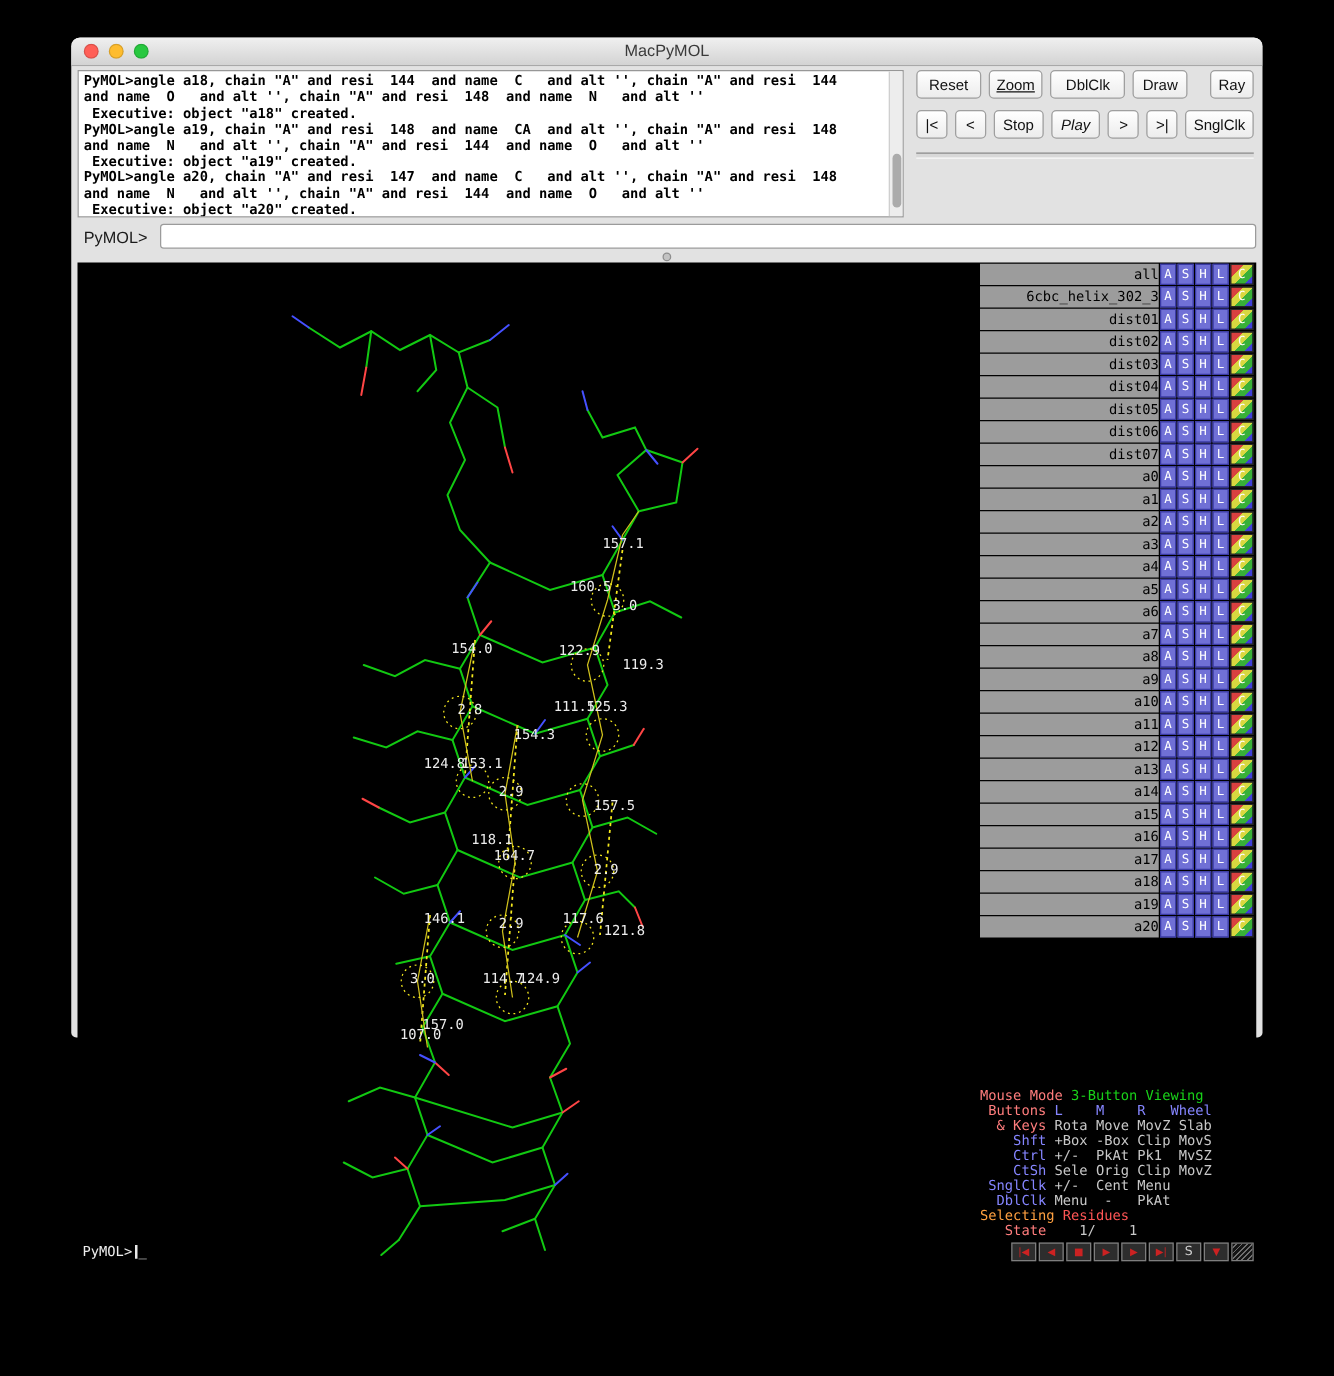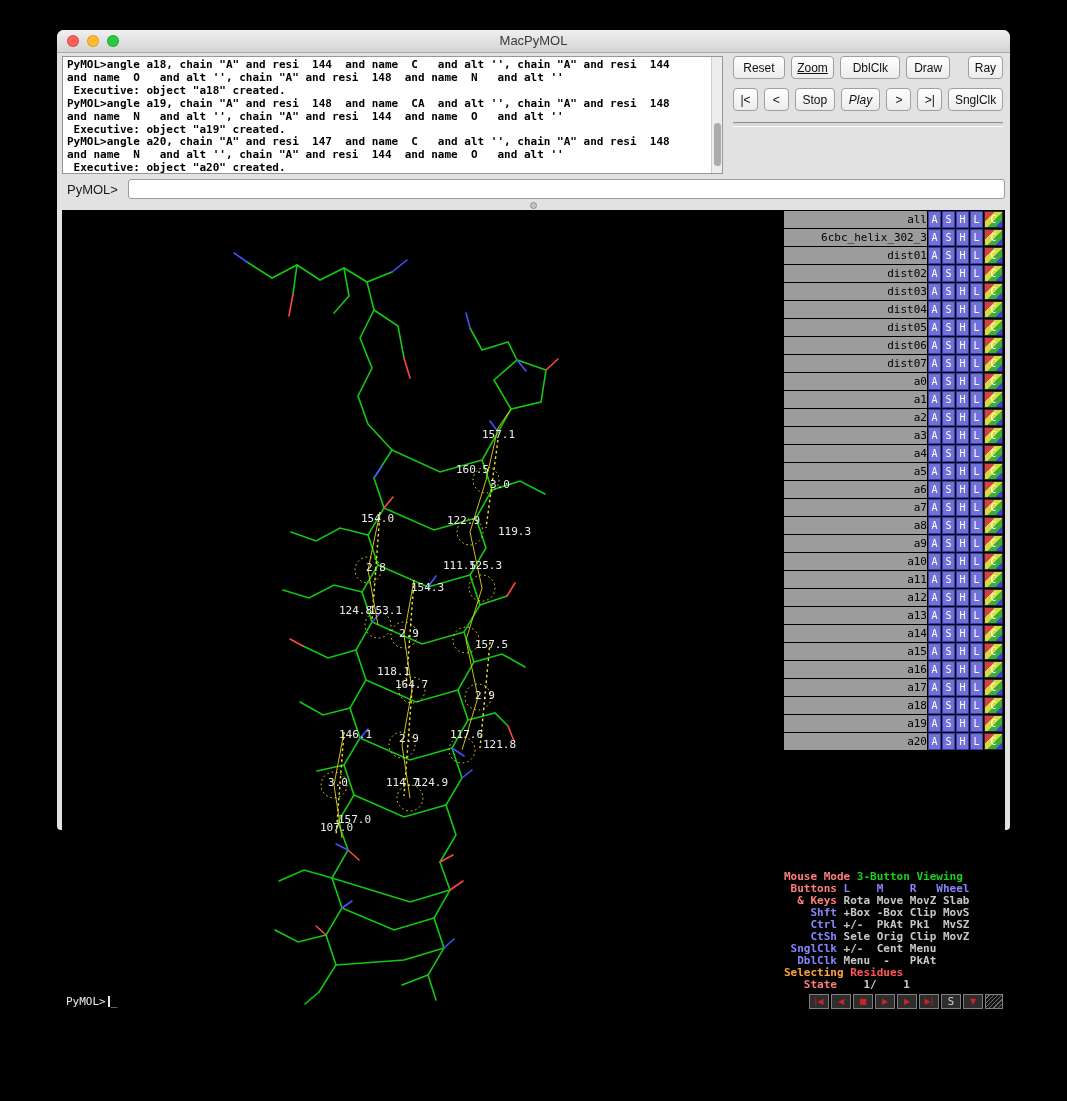--- a/index.html
+++ b/index.html
@@ -45,21 +45,21 @@
 
   .sidebar{position:absolute;top:1px;right:2px;width:219px;}
   .srow{display:flex;height:17px;margin-bottom:1px;font-family:"DejaVu Sans Mono",monospace;font-size:11px;}
   .sname{flex:1;background:#9c9c9c;color:#000;line-height:17px;padding-left:3px;overflow:hidden;white-space:nowrap;text-align:right;}
   .sbtn{width:13px;margin-left:1px;background:#7070d6;border:1px solid #3a3aa6;box-sizing:border-box;
         color:#fff;font-size:10px;line-height:15px;text-align:center;}
   .sbtn.cbtn{width:19px;background:linear-gradient(135deg,#d84040 0 30%,#d8d840 30% 55%,#38b038 55% 80%,#4040d8 80% 100%);
              border-color:#2a2a2a;}
 
   .mousepanel{position:absolute;right:2px;top:661px;width:219px;font-family:"DejaVu Sans Mono",monospace;
-              font-size:11px;line-height:12.1px;white-space:pre;font-weight:bold;}
+              font-size:11px;line-height:12.1px;white-space:pre;}
   .mline{height:12px;}
   .c-r{color:#ff7d7d}.c-g{color:#19d119}.c-b{color:#8585ff}.c-w{color:#c8c8c8}
   .c-o{color:#ffa040}.c-p{color:#ff5555}
 
   .vprompt{position:absolute;left:4px;top:785px;color:#ededed;font-family:"DejaVu Sans Mono",monospace;
            font-size:11px;display:flex;align-items:center;}
   .cursorbar{display:inline-block;width:2px;height:11px;background:#e8e8e8;margin:0 1px 0 2px;}
   .cursorunder{color:#d8d8d8;}
 
   .vcr{position:absolute;right:2px;top:784px;display:flex;gap:2px;}

